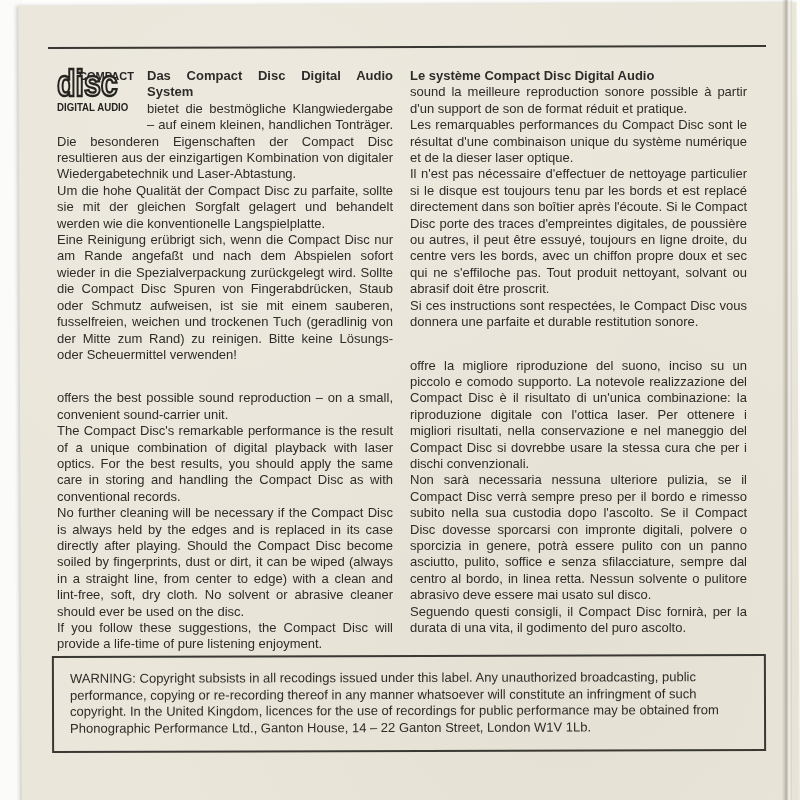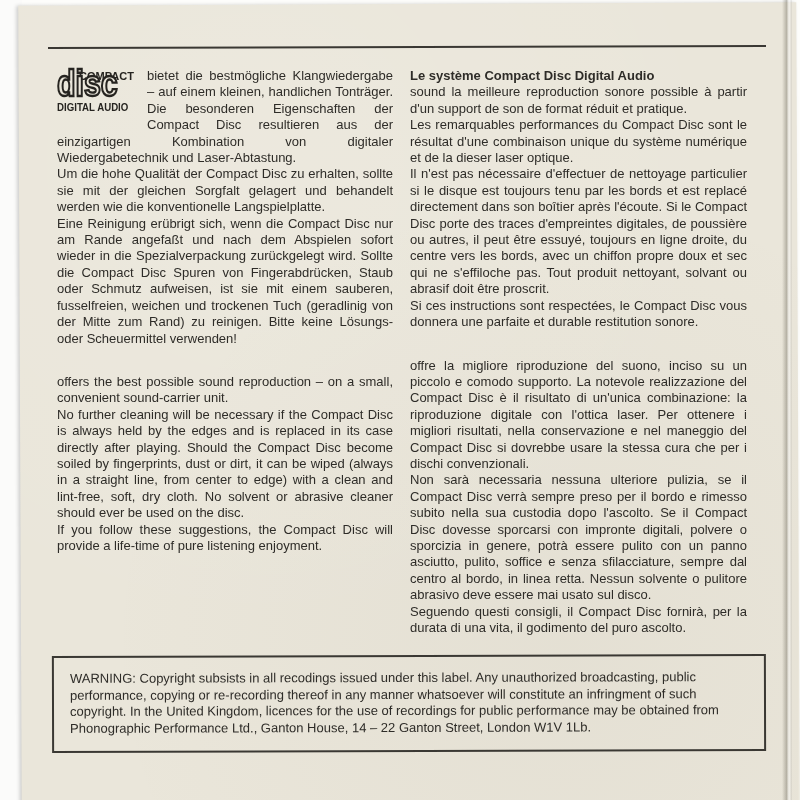--- a/index.html
+++ b/index.html
@@ -85,29 +85,31 @@
 
     <div class="col col-left">
       <div>
         <div class="cd-logo">
           <div class="row-top">
             <span class="compact">COMPACT</span>
           </div>
           <span class="disc">disc</span>
           <span class="digital-audio">DIGITAL AUDIO</span>
         </div>
+        <p class="sec-heading">Das Compact Disc Digital Audio System</p>
         <p>bietet die bestmögliche Klangwiedergabe – auf einem kleinen, handlichen Tonträger. Die besonderen Eigenschaften der Compact Disc resultieren aus der einzigartigen Kombination von digitaler Wiedergabetechnik und Laser-Abtastung.</p>
-        <p>Um die hohe Qualität der Compact Disc zu erhalten, sollte sie mit der gleichen Sorgfalt gelagert und behandelt werden wie die konventionelle Langspielplatte.</p>
+        <p>Um die hohe Qualität der Compact Disc zu parfaite, sollte sie mit der gleichen Sorgfalt gelagert und behandelt werden wie die konventionelle Langspielplatte.</p>
         <p>Eine Reinigung erübrigt sich, wenn die Compact Disc nur am Rande angefaßt und nach dem Abspielen sofort wieder in die Spezialverpackung zurückgelegt wird. Sollte die Compact Disc Spuren von Fingerabdrücken, Staub oder Schmutz aufweisen, ist sie mit einem sauberen, fusselfreien, weichen und trockenen Tuch (geradlinig von der Mitte zum Rand) zu reinigen. Bitte keine Lösungs- oder Scheuermittel verwenden!</p>
       </div>
 
       <div class="gap"></div>
 
       <div>
         <p>offers the best possible sound reproduction – on a small, convenient sound-carrier unit.</p>
+        <p>The Compact Disc's remarkable performance is the result of a unique combination of digital playback with laser optics. For the best results, you should apply the same care in storing and handling the Compact Disc as with conventional records.</p>
         <p>No further cleaning will be necessary if the Compact Disc is always held by the edges and is replaced in its case directly after playing. Should the Compact Disc become soiled by fingerprints, dust or dirt, it can be wiped (always in a straight line, from center to edge) with a clean and lint-free, soft, dry cloth. No solvent or abrasive cleaner should ever be used on the disc.</p>
         <p>If you follow these suggestions, the Compact Disc will provide a life-time of pure listening enjoyment.</p>
       </div>
     </div>
 
     <div class="col col-right">
       <div>
         <p class="sec-heading">Le système Compact Disc Digital Audio</p>
         <p>sound la meilleure reproduction sonore possible à partir d'un support de son de format réduit et pratique.</p>
         <p>Les remarquables performances du Compact Disc sont le résultat d'une combinaison unique du système numérique et de la dieser laser optique.</p>

